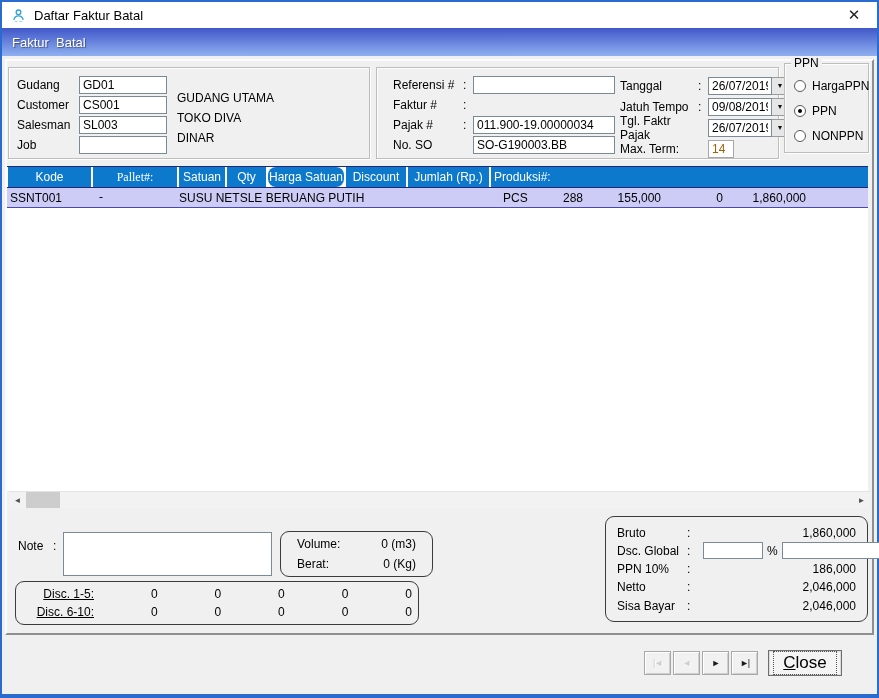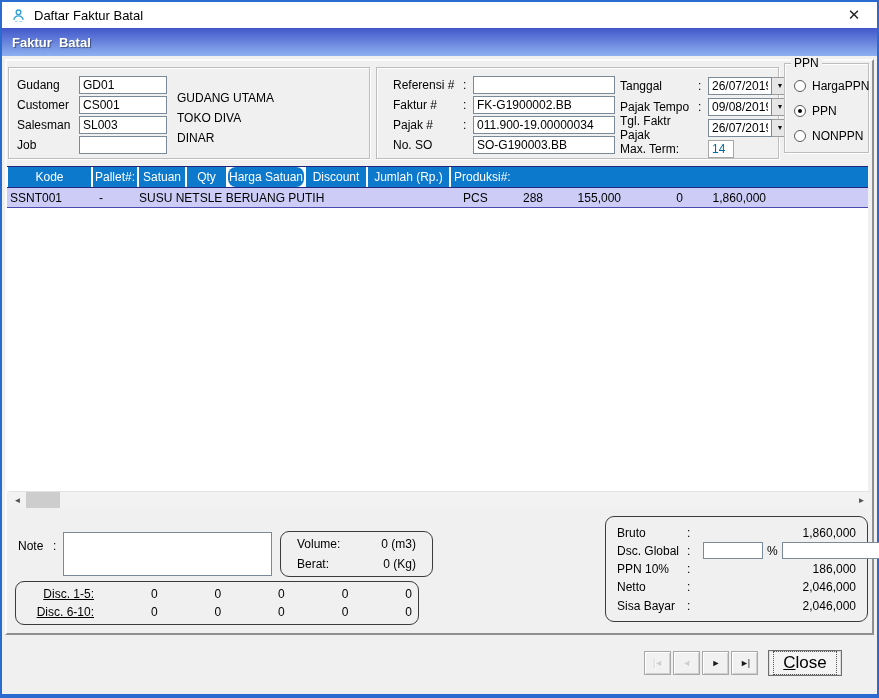--- a/index.html
+++ b/index.html
@@ -10,21 +10,21 @@
     background:#f0f0f0;display:flex;flex-direction:column;
     font-size:12px;color:#000;position:relative;
   }
   
   .titlebar{height:26px;background:#fff;display:flex;align-items:center;padding:0 6px 0 8px;gap:8px;flex:0 0 auto;}
   .app-icon{width:16px;height:16px;display:flex;align-items:center;justify-content:center;}
   .title{font-size:13px;}
   .close-x{margin-left:auto;width:34px;height:24px;display:flex;align-items:center;justify-content:center;font-size:15px;color:#222;}
   
   .menubar{height:28px;background:linear-gradient(#4157c9,#8fb0f0);display:flex;align-items:center;padding:0 10px;flex:0 0 auto;}
-  .menu-item{color:#fff;font-weight:bold;font-size:13px;white-space:pre;text-shadow:1px 1px 1px rgba(0,0,0,.45);}
+  .menu-item{color:#fff;font-weight:normal;font-size:13px;white-space:pre;text-shadow:1px 1px 1px rgba(0,0,0,.45);}
   
   .client{flex:1;padding:3px;display:flex;flex-direction:column;}
   .main-panel{height:576px;background:#f0f0f0;border:2px solid;border-color:#fbfbfb #8f8f8f #8f8f8f #fbfbfb;position:relative;flex:0 0 auto;}
   .footer{flex:1;display:flex;align-items:center;justify-content:flex-end;gap:10px;padding-right:32px;background:#f0f0f0;}
 
   
   .top-row{position:relative;height:105px;}
   .groupbox{position:absolute;border:1px solid #bdbdbd;box-shadow:1px 1px 0 #ffffff, inset 1px 1px 0 #fdfdfd;background:#f0f0f0;}
   .gb-left{left:1px;top:6px;width:362px;height:92px;padding-top:7px;}
   .gb-mid{left:369px;top:6px;width:403px;height:92px;}
@@ -38,35 +38,35 @@
   .mid-col{position:absolute;left:8px;top:7px;}
   .gb-mid .flabel{width:70px;}
   .colon{width:10px;text-align:left;}
   .tb-mid{width:142px;}
   .date-col{position:absolute;left:243px;top:7px;}
   .drow{display:flex;align-items:center;height:21px;}
   .date-col .flabel{width:78px;}
   .datebox{display:flex;align-items:stretch;}
   .tb-date{width:64px;}
   .drop-btn{width:17px;border:1px solid #9b9b9b;border-left:none;background:#e6e6e6;display:flex;align-items:center;justify-content:center;font-size:7px;color:#111;}
-  .tb-term{width:26px;color:#0369a1;border-color:#a8a8a8;}
+  .tb-term{width:26px;color:#a16207;border-color:#a8a8a8;}
   .caption{position:absolute;top:-8px;left:6px;background:#f0f0f0;padding:0 3px;}
   .radio-row{display:flex;align-items:center;gap:6px;margin:11px 0 0 9px;height:14px;}
   .radio-row:first-of-type{margin-top:15px;}
   .radio{width:12px;height:12px;border:1px solid #5a5a5a;border-radius:50%;background:#fff;position:relative;flex:0 0 auto;}
   .radio.checked::after{content:"";position:absolute;left:3px;top:3px;width:4px;height:4px;border-radius:50%;background:#000;}
 
   
   .grid{position:absolute;left:0;top:105px;width:861px;}
   .g-header{display:flex;background:#fff;border-top:1px solid #24247e;border-bottom:1px solid #24247e;height:22px;padding-left:1px;}
   .g-hcell{background:#0d79cc;color:#fff;display:flex;align-items:center;justify-content:center;margin-right:2px;}
   .g-hcell.c8{justify-content:flex-start;padding-left:3px;margin-right:0;}
   .g-row{display:flex;background:#ccccf7;height:20px;border-bottom:1px solid #4a4aae;align-items:center;padding-left:1px;}
   .g-cell{margin-right:2px;overflow:hidden;white-space:nowrap;}
-  .c0{width:83px;} .c1{width:44px;} .c2{width:320px;} .c3{width:46px;}
+  .c0{width:83px;} .c1{width:84px;font-family:Liberation Serif, serif;} .c2{width:320px;} .c3{width:46px;}
   .c4{width:39px;} .c5{width:76px;border-radius:8px;} .c6{width:60px;} .c7{width:81px;} .c8{flex:1;}
   .g-cell.c0{padding-left:2px;} .g-cell.c1{padding-left:6px;} .g-cell.c3{padding-left:2px;}
   .g-cell.c4,.g-cell.c5,.g-cell.c6,.g-cell.c7{text-align:right;padding-right:5px;}
   .g-body{background:#fff;height:283px;}
 
   
   .hscroll{position:absolute;left:2px;top:430px;width:861px;height:17px;background:#f2f2f2;border-top:1px solid #e3e3e3;display:flex;align-items:stretch;}
   .hs-arrow{width:17px;display:flex;align-items:center;justify-content:center;color:#505050;font-size:8px;}
   .hs-thumb{width:34px;background:#cdcdcd;}
   .hs-track{flex:1;}
@@ -155,21 +155,20 @@
         <div class="groupbox gb-mid">
           <div class="mid-col">
             <div class="frow" style="padding-left:8px">
               <span class="flabel">Referensi #</span>
               <span class="colon">:</span>
               <input class="tb tb-mid" value="" style="">
             </div>
             <div class="frow" style="padding-left:8px">
               <span class="flabel">Faktur #</span>
               <span class="colon">:</span>
-              <input class="tb tb-mid" value="FK-G1900002.BB" style="">
             </div>
             <div class="frow" style="padding-left:8px">
               <span class="flabel">Pajak #</span>
               <span class="colon">:</span>
               <input class="tb tb-mid" value="011.900-19.00000034" style="">
             </div>
             <div class="frow" style="padding-left:8px">
               <span class="flabel">No. SO</span>
               <span class="colon"></span>
               <input class="tb tb-mid" value="SO-G190003.BB" style="">
@@ -178,21 +177,21 @@
           <div class="date-col">
             <div class="drow">
               <span class="flabel">Tanggal</span>
               <span class="colon">:</span>
               <span class="datebox">
                 <input class="tb tb-date" value="26/07/2019" style="">
                 <span class="drop-btn">▼</span>
               </span>
             </div>
             <div class="drow">
-              <span class="flabel">Pajak Tempo</span>
+              <span class="flabel">Jatuh Tempo</span>
               <span class="colon">:</span>
               <span class="datebox">
                 <input class="tb tb-date" value="09/08/2019" style="">
                 <span class="drop-btn">▼</span>
               </span>
             </div>
             <div class="drow">
               <span class="flabel">Tgl. Faktr Pajak</span>
               <span class="colon"></span>
               <span class="datebox">

